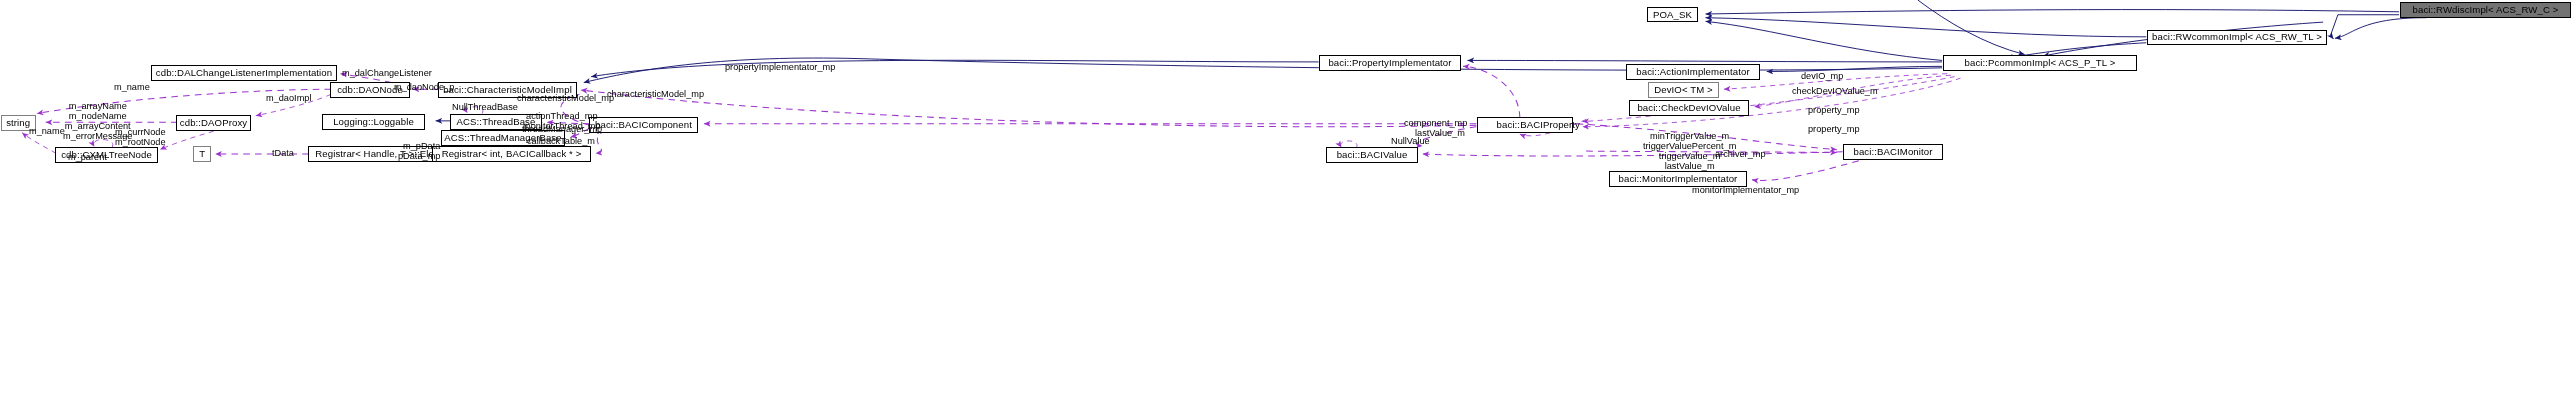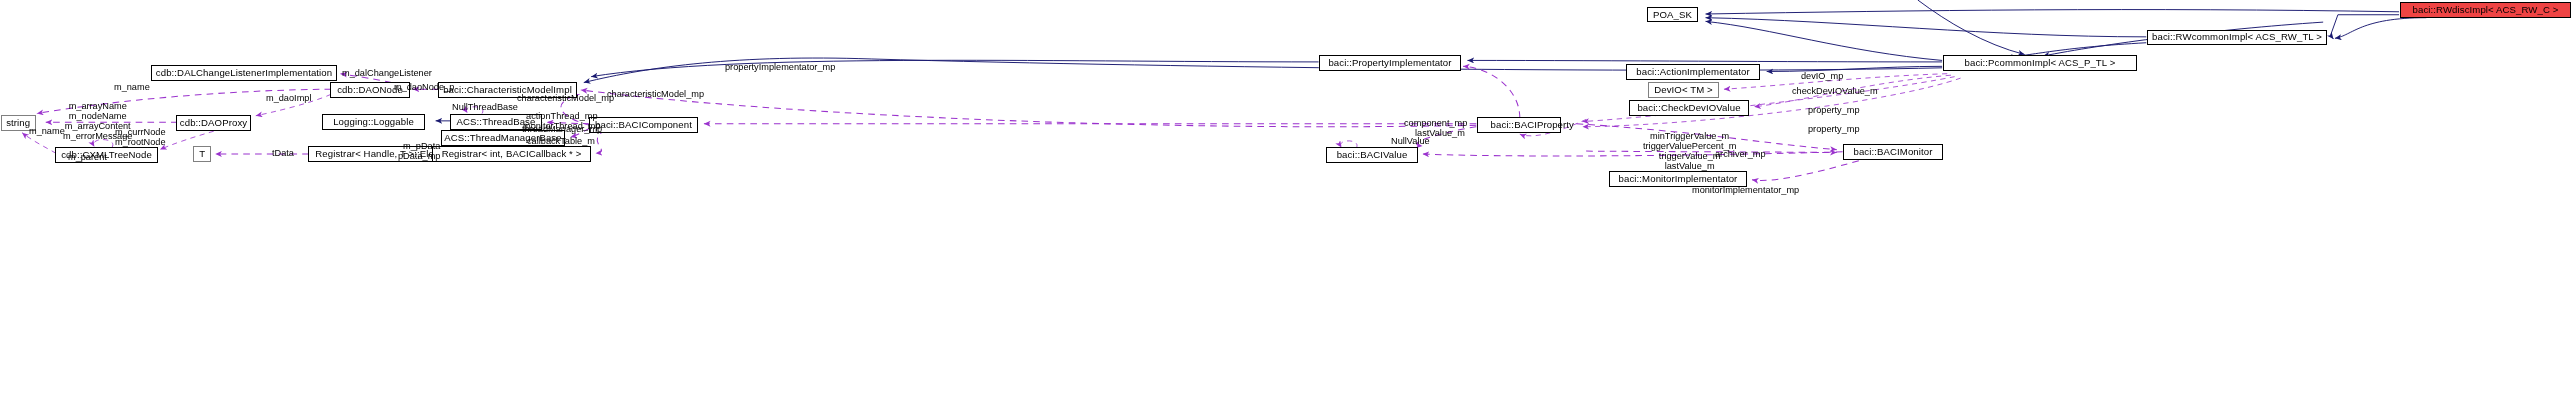--- a/index.html
+++ b/index.html
@@ -23,21 +23,21 @@
     line-height:1;
     display:flex;
     align-items:center;
     justify-content:center;
     white-space:nowrap;
     padding:0 4.4px;
     height:15.5px;
     letter-spacing:0.1px;
   }
   .node.focus{
-    background:#ef4444;
+    background:#737373;
     border:0.7px solid #000000;
   }
   .node.grey{
     border:0.7px solid #808080;
     background:#ffffff;
   }
   .elabel{
     position:absolute;
     font-size:9.2px;
     color:#000000;
@@ -208,21 +208,21 @@
     </div>
 
   <div class="node" style="left:450px;top:114px;width:92px;">
       <span>ACS::ThreadBase</span>
     </div>
 
   <div class="node" style="left:589px;top:117px;width:109px;">
       <span>baci::BACIComponent</span>
     </div>
 
-  <div class="node" style="left:1477px;top:117px;width:84px;padding-left:31px;">
+  <div class="node" style="left:1477px;top:117px;width:96px;padding-left:31px;">
       <span>baci::BACIProperty</span>
     </div>
 
   <div class="node" style="left:176px;top:115px;width:75px;">
       <span>cdb::DAOProxy</span>
     </div>
 
   <div class="node" style="left:55px;top:147px;width:103px;">
       <span>cdb::CXMLTreeNode</span>
     </div>

